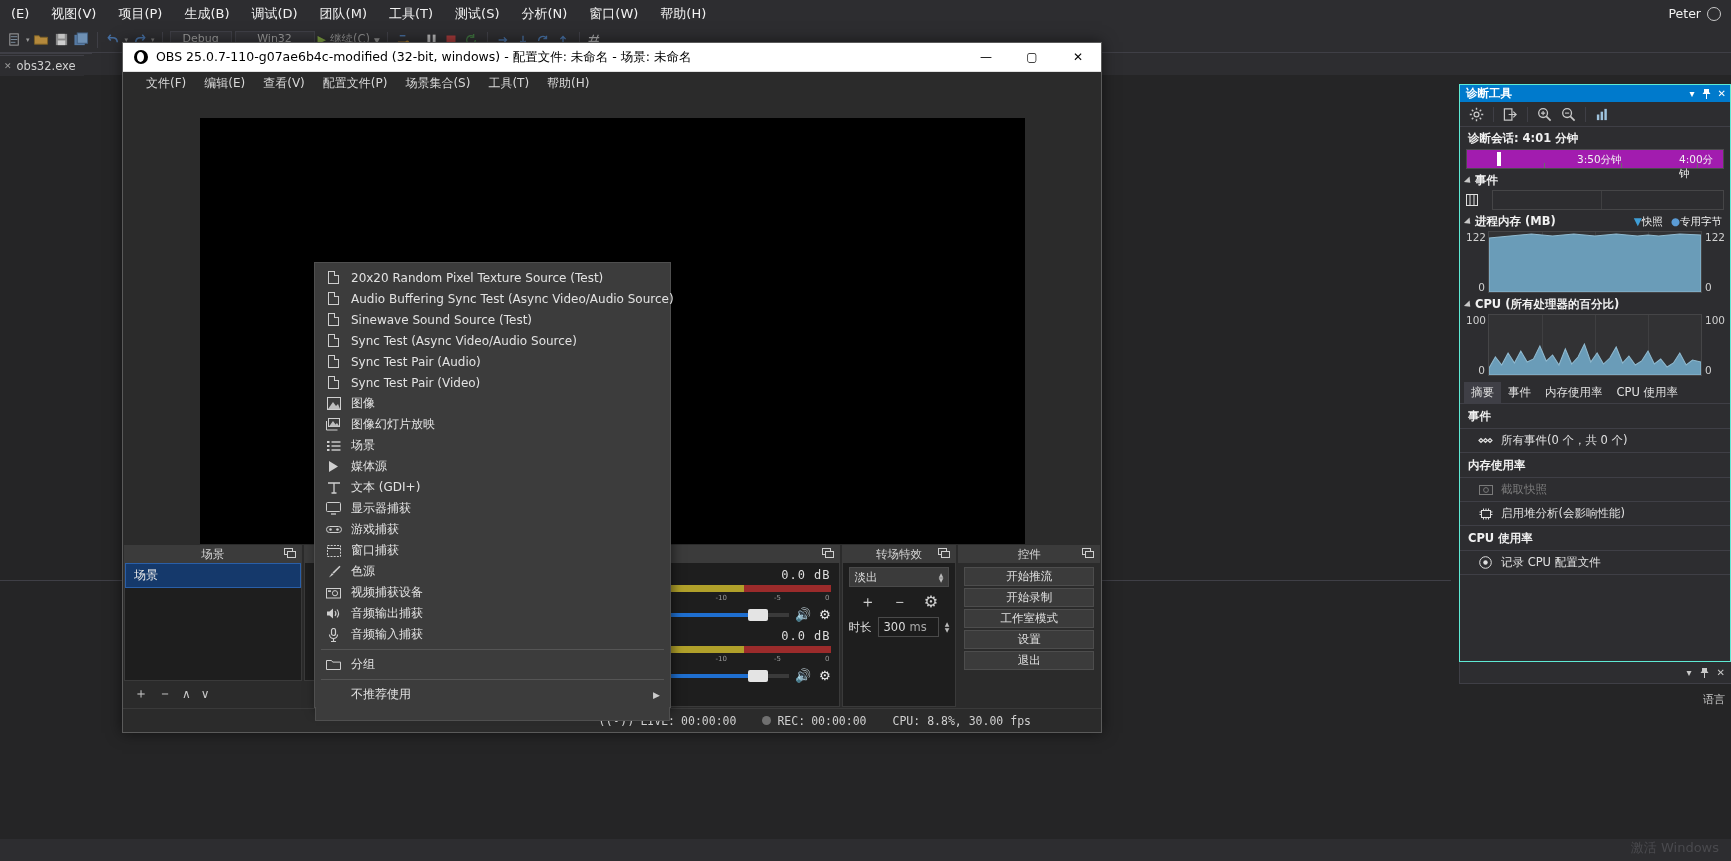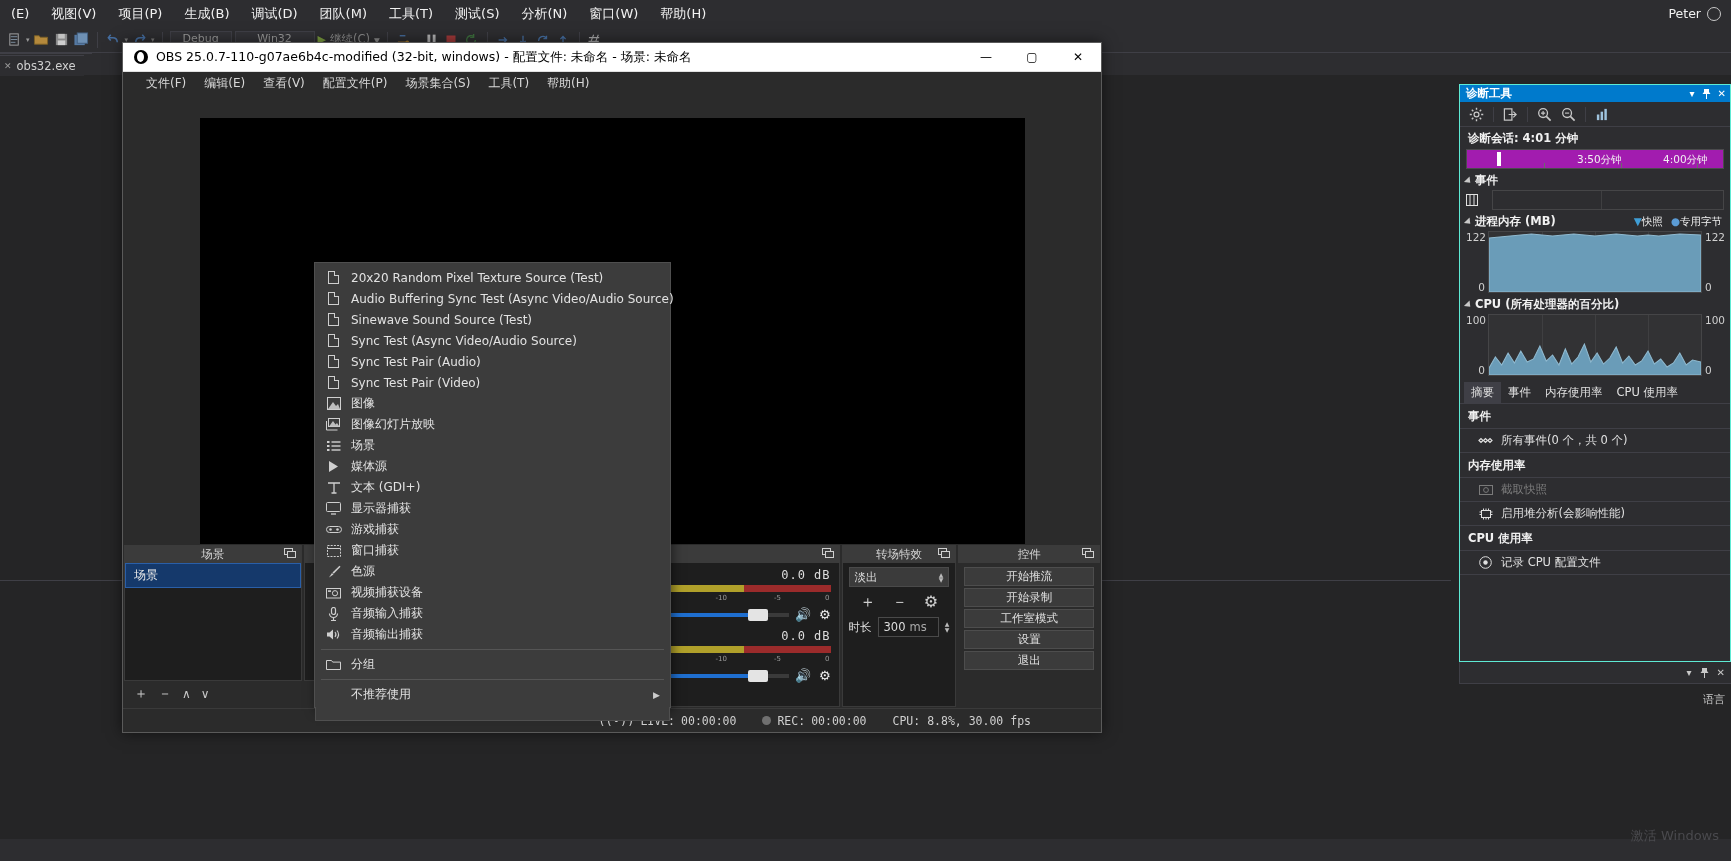--- a/index.html
+++ b/index.html
@@ -267,21 +267,21 @@
   .diag-lang {
     position:absolute; right:6px; top:692px; font-size:11px; color:#c8c8c8;
   }
 
   .vs-left-tab {
     position:absolute; left:0; top:55px; font-size:11.5px; color:#d0d0d0;
     display:flex; align-items:center; gap:5px; padding:3px 8px 3px 4px;
     background:#2d2d30; border-top:1px solid #3f3f46;
   }
   .watermark {
-    position:absolute; right:12px; bottom:16px; font-size:13px; color:#4a4a4e;
+    position:absolute; right:12px; bottom:4px; font-size:13px; color:#4a4a4e;
   }
   svg { display:block; }
 </style>
 </head>
 <body>
 
 <div id="vs-root">
 
   <div class="vs-menubar">
     <div class="vs-menu-item">(E)</div>
@@ -771,35 +771,35 @@
         <svg width="15" height="12" viewBox="0 0 15 12">
             <rect x="0.5" y="1.5" width="14" height="9.5" fill="none" stroke="#cfcfcf"></rect>
             <circle cx="9" cy="6.2" r="2.6" fill="none" stroke="#cfcfcf"></circle>
             <rect x="2" y="3.3" width="3" height="1.6" fill="#cfcfcf"></rect>
           </svg>
       </span>
       <span>视频捕获设备</span>
     </div>
     <div class="ctx-item">
       <span class="ctx-ico">
+        <svg width="15" height="13" viewBox="0 0 15 13">
+            <path d="M1 4.5h2.5L7 1.5v10L3.5 8.5H1z" fill="#cfcfcf"></path>
+            <path d="M9 4a4 4 0 0 1 0 5M11 2.5a6.5 6.5 0 0 1 0 8" stroke="#cfcfcf" fill="none" stroke-width="1.1"></path>
+          </svg>
+      </span>
+      <span>音频输出捕获</span>
+    </div>
+    <div class="ctx-item">
+      <span class="ctx-ico">
         <svg width="11" height="14" viewBox="0 0 11 14">
             <rect x="3.5" y="0.5" width="4" height="7" rx="2" fill="none" stroke="#cfcfcf" stroke-width="1.2"></rect>
             <path d="M1.5 6.5a4 4 0 0 0 8 0M5.5 10.5v3M3 13.5h5" stroke="#cfcfcf" stroke-width="1.2" fill="none"></path>
           </svg>
       </span>
       <span>音频输入捕获</span>
-    </div>
-    <div class="ctx-item">
-      <span class="ctx-ico">
-        <svg width="15" height="13" viewBox="0 0 15 13">
-            <path d="M1 4.5h2.5L7 1.5v10L3.5 8.5H1z" fill="#cfcfcf"></path>
-            <path d="M9 4a4 4 0 0 1 0 5M11 2.5a6.5 6.5 0 0 1 0 8" stroke="#cfcfcf" fill="none" stroke-width="1.1"></path>
-          </svg>
-      </span>
-      <span>音频输出捕获</span>
     </div>
 
     <div class="ctx-sep"></div>
 
     <div class="ctx-item">
       <span class="ctx-ico">
         <svg width="15" height="12" viewBox="0 0 15 12">
             <path d="M0.5 1.5h5l1.2 1.6h7.8v7.4H0.5z" fill="none" stroke="#cfcfcf"></path>
           </svg>
       </span>
@@ -880,21 +880,21 @@
   </div>
 
   <div class="diag-session">诊断会话: 4:01 分钟</div>
 
   <div class="diag-timeline">
     <div class="tl-marker"></div>
     <div class="tl-tick" style="left:30%"></div>
     <div class="tl-tick" style="left:60%"></div>
     <div class="tl-tick" style="left:90%"></div>
     <span class="tl-label" style="left:110px">3:50分钟</span>
-    <span class="tl-label" style="left:196px">4:00分钟</span>
+    <span class="tl-label" style="left:212px">4:00分钟</span>
   </div>
 
   <div class="diag-section-title">
     <span class="tri"></span>
     <span>事件</span>
   </div>
   <div class="events-row">
     <span class="events-ico">
       <svg width="12" height="12" viewBox="0 0 12 12">
           <rect x="0.5" y="0.5" width="11" height="11" fill="none" stroke="#e0e0e0"></rect>

